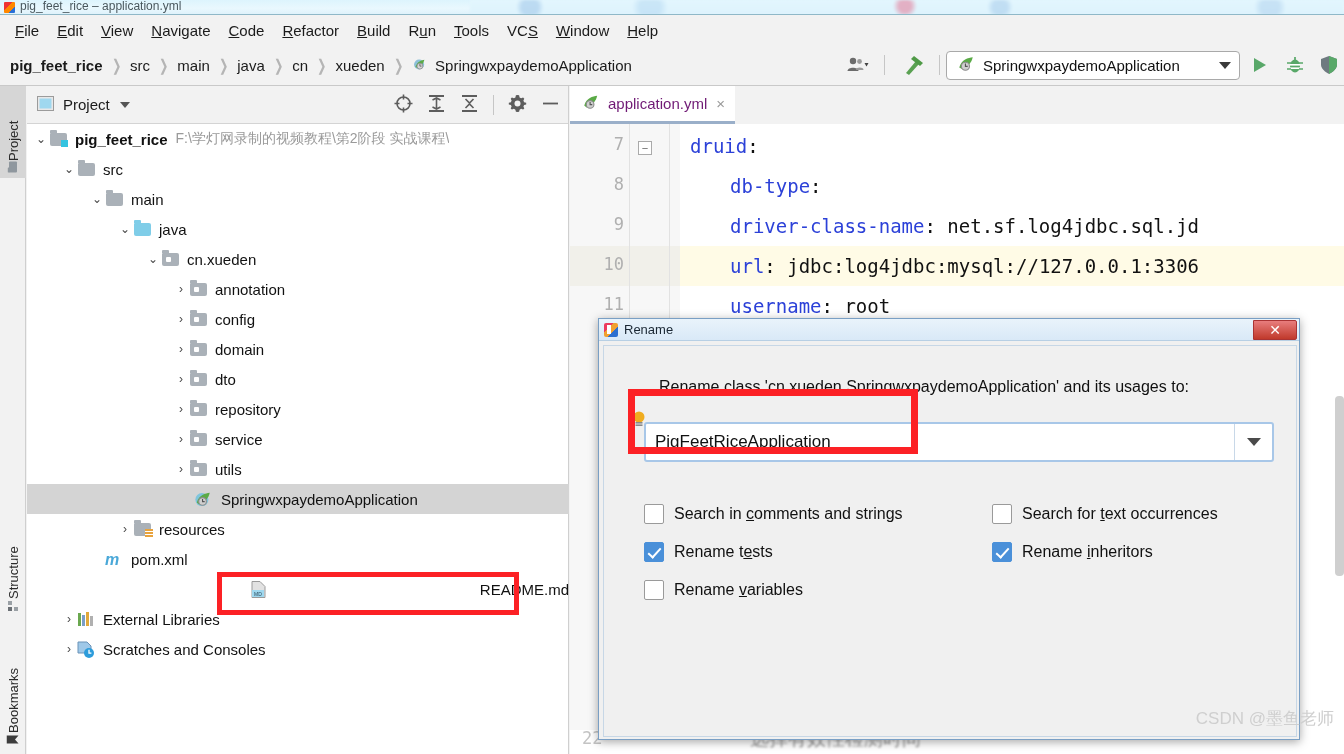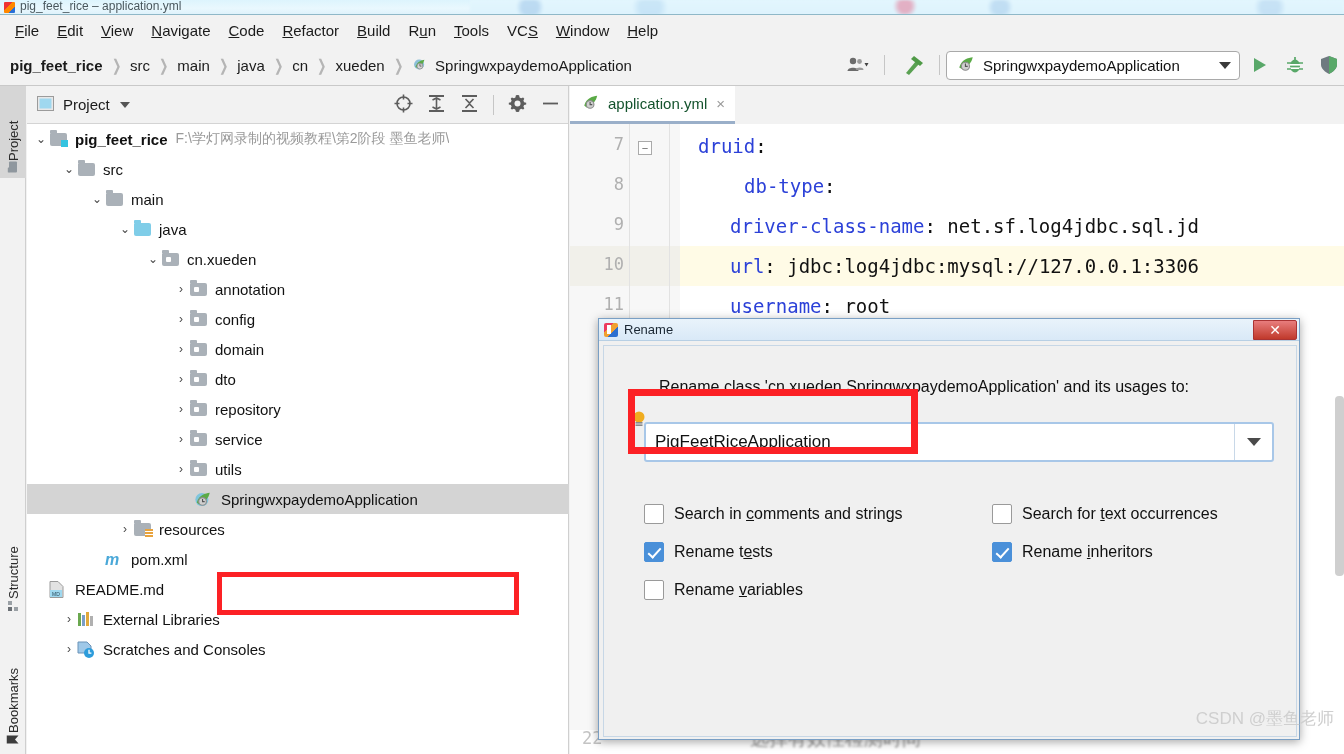--- a/index.html
+++ b/index.html
@@ -137,21 +137,21 @@
     background: repeating-linear-gradient(to bottom,#e8a33d 0 2px,#fff 2px 3px); }
 
   
   #editor { position: absolute; left: 570px; top: 86px; width: 774px; height: 668px; background: #fff; }
   #tabbar { height: 38px; background: #f2f2f2; position: relative; }
   #tab-app {
     position: absolute; left: 0; top: 0; height: 38px; background: #fff;
     display: flex; align-items: center; padding: 0 10px 0 11px;
     border-bottom: 3px solid #9aafc9;
   }
-  #tab-app .tab-label { font-size: 15px; color: #14532d; margin-left: 7px; }
+  #tab-app .tab-label { font-size: 15px; color: #701a75; margin-left: 7px; }
   #tab-close { margin-left: 9px; color: #9a9a9a; font-size: 15px; cursor: default; }
 
   #gutter {
     position: absolute; left: 0; top: 38px; width: 110px; height: 630px; background: #f7f7f7;
     border-right: 0;
   }
   .lnum { position: absolute; right: 56px; font-size: 17px; color: #b0b0b0;
     font-family: "DejaVu Sans Mono", monospace; text-align: right; width: 40px; }
   .gutline-hl { position:absolute; left:0; width:110px; height:40px; background:#f1f0ea; }
   #gutter-div1 { position:absolute; left:59px; top:38px; width:1px; height:630px; background:#e2e2e2;}
@@ -409,21 +409,21 @@
   <div id="tree">
 
     <div class="trow" style="padding-left:6px;">
       <span class="tarrow">⌄</span>
       <span class="ticon">
           <span class="fol">
             <span class="corner"></span>
           </span>
         </span>
       <span class="tlabel bold">pig_feet_rice</span>
-      <span class="tpath">F:\学灯网录制的视频教程\第2阶段 墨鱼老师\</span>
+      <span class="tpath">F:\学灯网录制的视频教程\第2阶段 实战课程\</span>
     </div>
 
     <div class="trow" style="padding-left:34px;">
       <span class="tarrow">⌄</span>
       <span class="ticon">
           <span class="fol"></span>
         </span>
       <span class="tlabel">src</span>
     </div>
 
@@ -541,21 +541,21 @@
 
 
     <div class="trow" style="padding-left:62px;">
       <span class="tarrow"></span>
       <span class="ticon">
         <span style="font-style:italic;font-weight:bold;color:#4aa8d8;font-size:16px;line-height:16px;">m</span>
       </span>
       <span class="tlabel">pom.xml</span>
     </div>
 
-    <div class="trow" style="">
+    <div class="trow" style="justify-content:space-between;">
       <span class="tarrow"></span>
       <span class="ticon">
         <svg width="16" height="17" viewBox="0 0 16 17">
             <path d="M1 0.5 h8 l5 5 v11 H1 Z" fill="#e2e2e2" stroke="#9a9a9a"></path>
             <rect x="1" y="9" width="12" height="7" fill="#9fd8ef"></rect>
             <text x="3" y="15" font-size="5" fill="#2b4b5b" font-family="sans-serif">MD</text>
           </svg>
       </span>
       <span class="tlabel">README.md</span>
     </div>
@@ -620,24 +620,24 @@
     <div class="lnum" style="top:490px;">19</div>
     <div class="lnum" style="top:530px;">20</div>
     <div class="lnum" style="top:570px;">21</div>
     <div class="lnum" style="top:610px;">22</div>
     <div class="fold" style="left:68px; top:17px;">−</div>
   </div>
   <div id="gutter-div1"></div>
   <div id="gutter-div2"></div>
 
   <div id="code">
-    <div class="cline" style="top:2px; left:18px;">
+    <div class="cline" style="top:2px; left:10px;">
       <span class="k">druid</span><span class="v">:</span>
     </div>
-    <div class="cline" style="top:42px; left:64px;">
+    <div class="cline" style="top:42px; left:50px;">
       <span class="k">db-type</span><span class="v">:</span>
     </div>
     <div class="cline" style="top:82px; left:50px;">
       <span class="k">driver-class-name</span><span class="v">:</span><span class="v"> net.sf.log4jdbc.sql.jd</span>
     </div>
     <div class="cline hl" style="top:122px;">
       <span style="padding-left:50px;"></span><span class="k">url</span><span class="v">:</span><span class="v"> jdbc:log4jdbc:mysql://127.0.0.1:3306</span>
     </div>
     <div class="cline" style="top:162px; left:50px;">
       <span class="k">username</span><span class="v">:</span><span class="v"> root</span>

